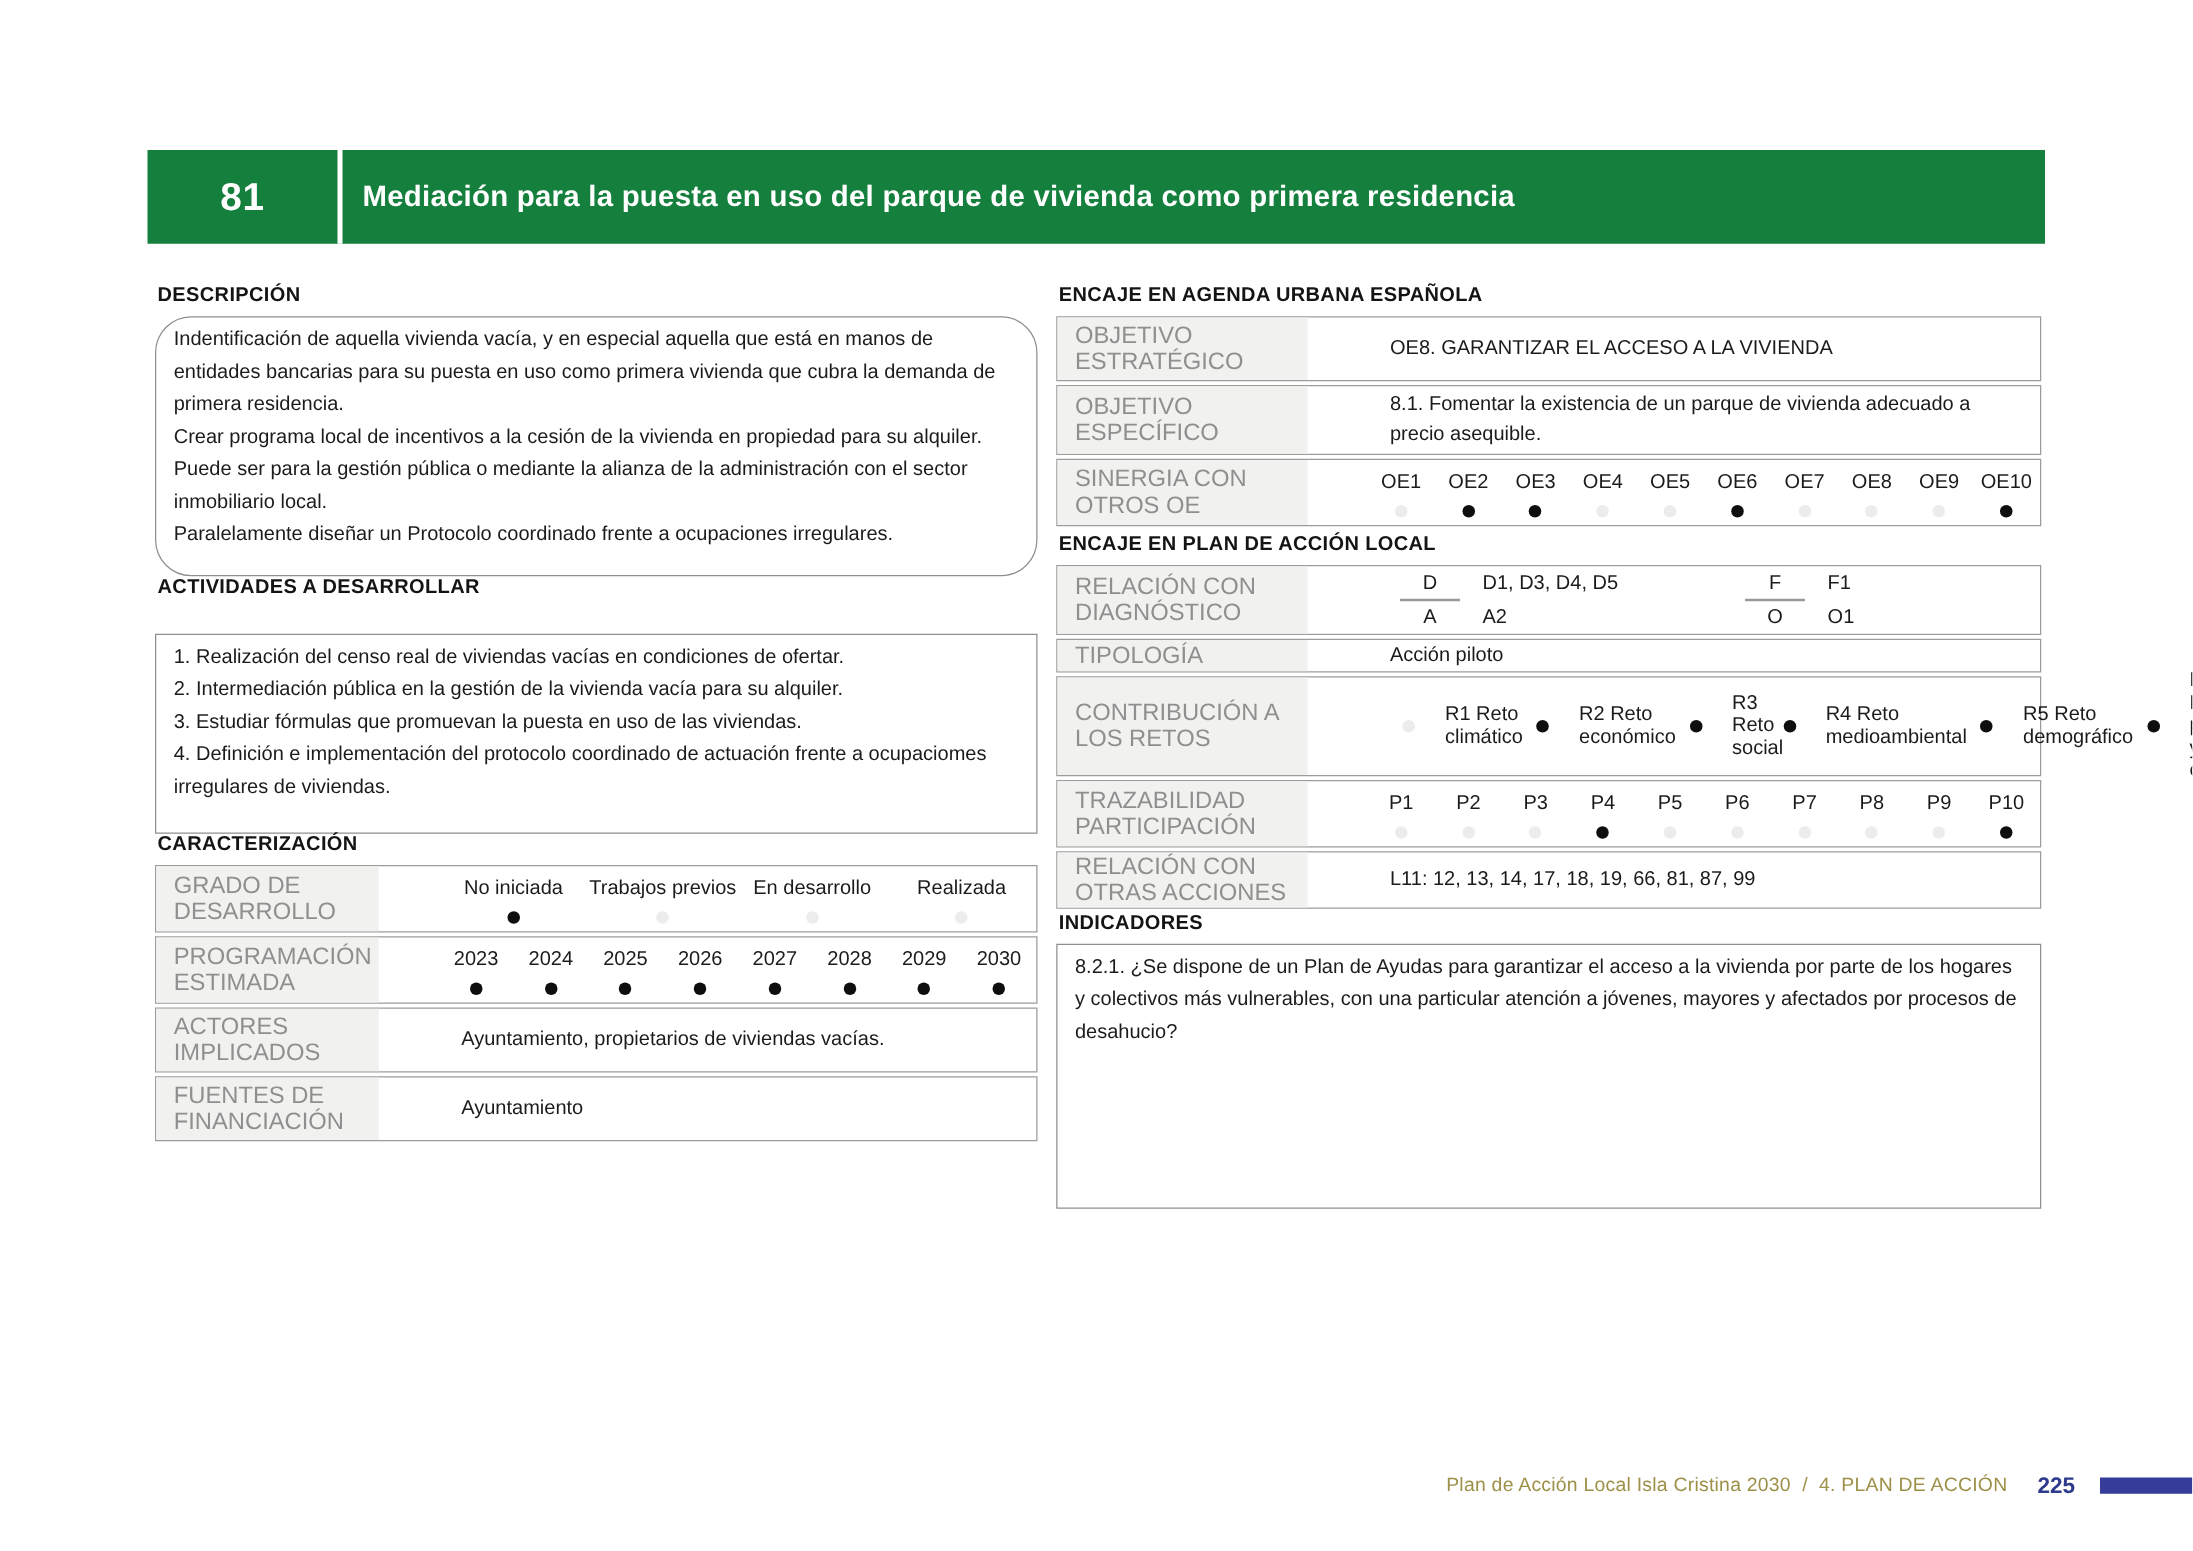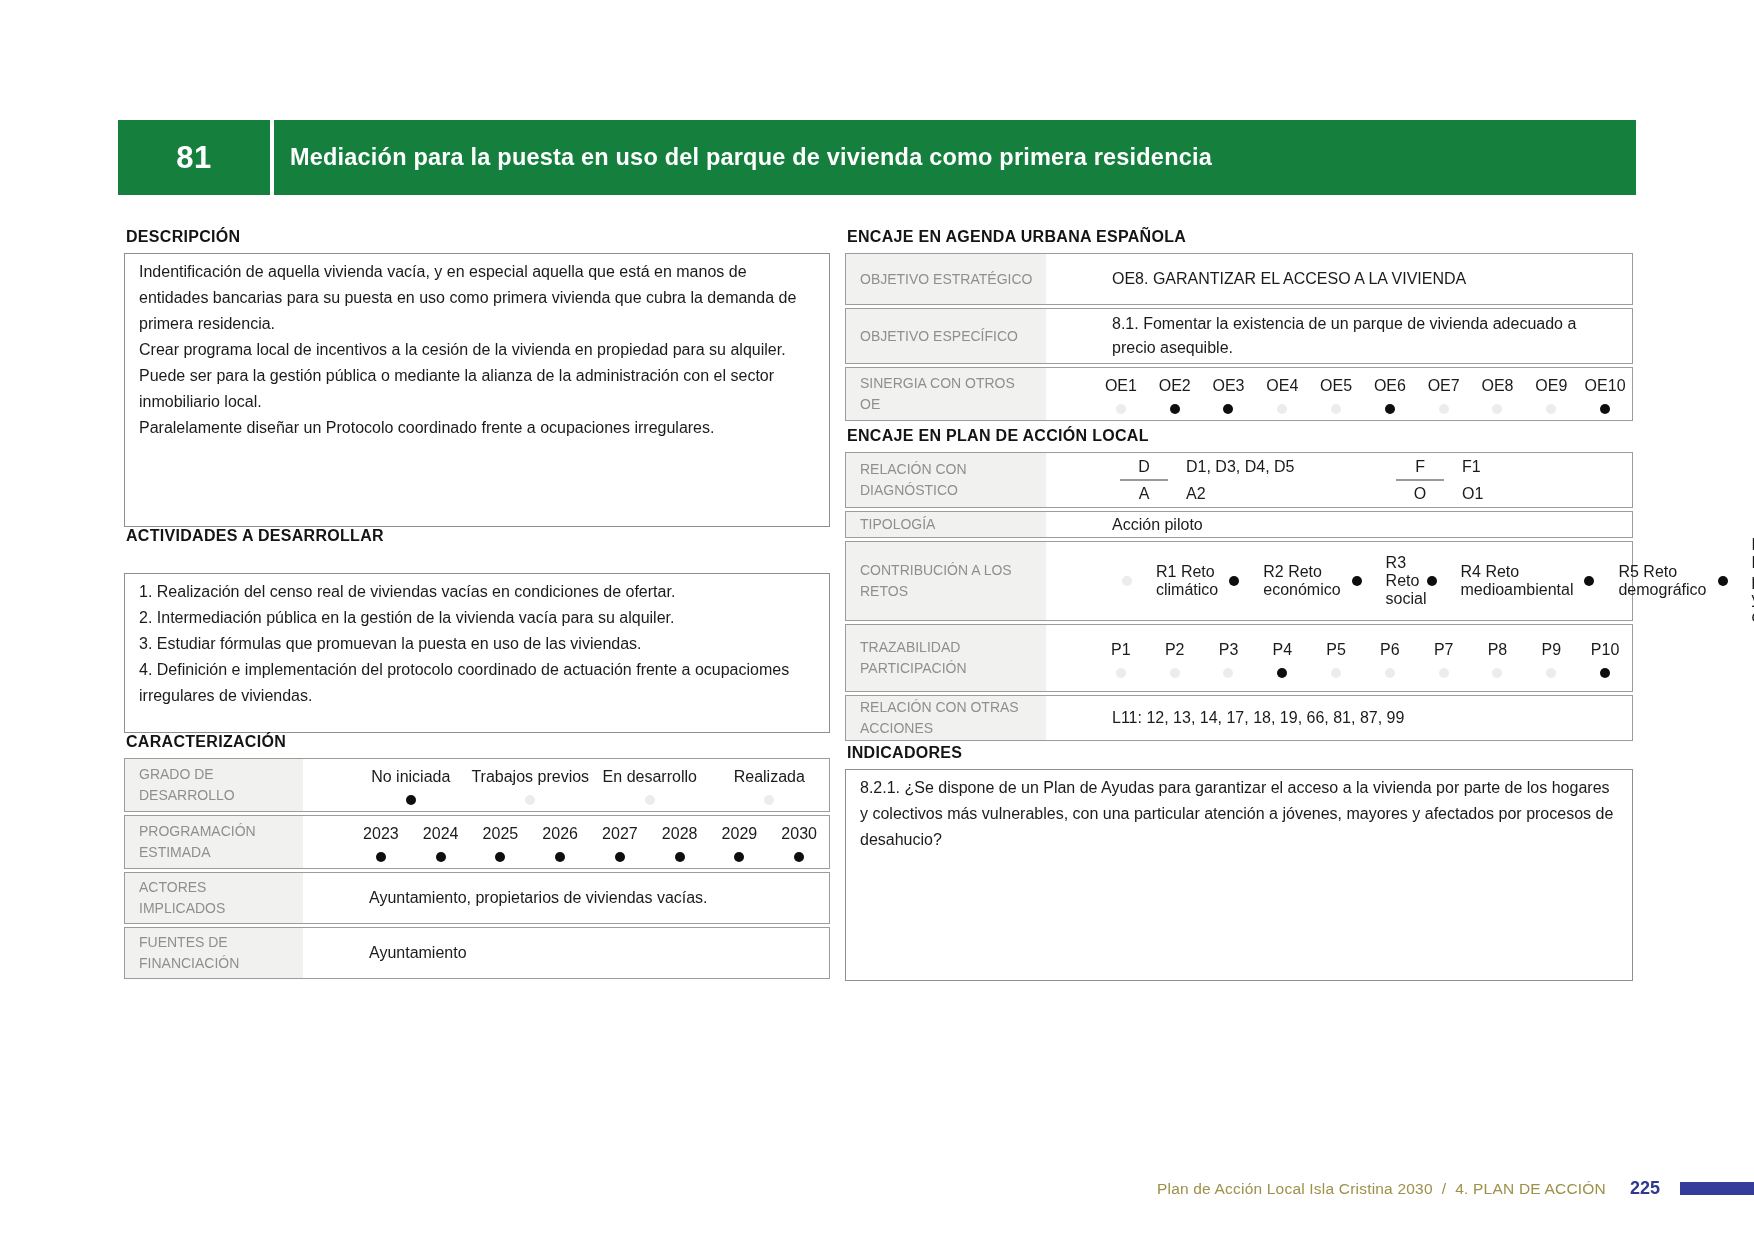--- a/index.html
+++ b/index.html
@@ -20,27 +20,27 @@
   .col-left  { position:absolute; left:124px; top:228px; width:706px; }
   .col-right { position:absolute; left:845px; top:228px; width:788px; }
 
   h2.sec { font-size:16px; font-weight:bold; color:#141414; letter-spacing:0.3px;
            margin:0 0 7px 2px; }
   .mt { margin-top:8px; }
 
   .box { border:1px solid #8f8f8f; background:#fff; padding:5px 14px;
          font-size:16px; line-height:26px; color:#1b1b1b; }
   .box p { margin:0; }
-  .desc-box  { height:274px; }
+  .desc-box  { height:208px;border-radius:29px; }
   .activ-box { height:160px;margin-top:28px; }
   .indic-box { height:212px; }
 
   
   .attr-row { display:flex; border:1px solid #9c9c9c; background:#fff; margin-bottom:3px; }
-  .attr-label { background:#f1f1ef; color:#8f8f8f; font-size:14px; line-height:21px;
+  .attr-label { background:#f1f1ef; color:#8f8f8f; font-size:19px; line-height:21px;
                 padding:6px 10px 6px 14px; display:flex; align-items:center; flex:none; }
   .col-left  .attr-label { width:178px; }
   .col-right .attr-label { width:200px; }
   .attr-value { flex:1; display:flex; align-items:center;padding-left:48px; }
   .value-text { padding:5px 14px 5px 18px; font-size:16px; line-height:24px; color:#1b1b1b; }
 
   
   .colgrid { display:flex; width:100%; }
   .cg { flex:1; display:flex; flex-direction:column; align-items:center;
         justify-content:center; gap:10px; padding-top:2px; }
@@ -315,21 +315,21 @@
             </div>
             <div class="reto">
               <span class="dot on"></span>
               <span>R6 Reto político y cultural</span>
             </div>
           </div>
         </div>
       </div>
     </div>
 
-    <div class="attr-row" style="height:68px">
+    <div class="attr-row" style="height:54px">
       <div class="attr-label">TRAZABILIDAD PARTICIPACIÓN</div>
       <div class="attr-value">
         <div class="colgrid">
           <div class="cg">
             <span class="cl">P1</span>
             <span class="dot"></span>
           </div>
           <div class="cg">
             <span class="cl">P2</span>
             <span class="dot"></span>

